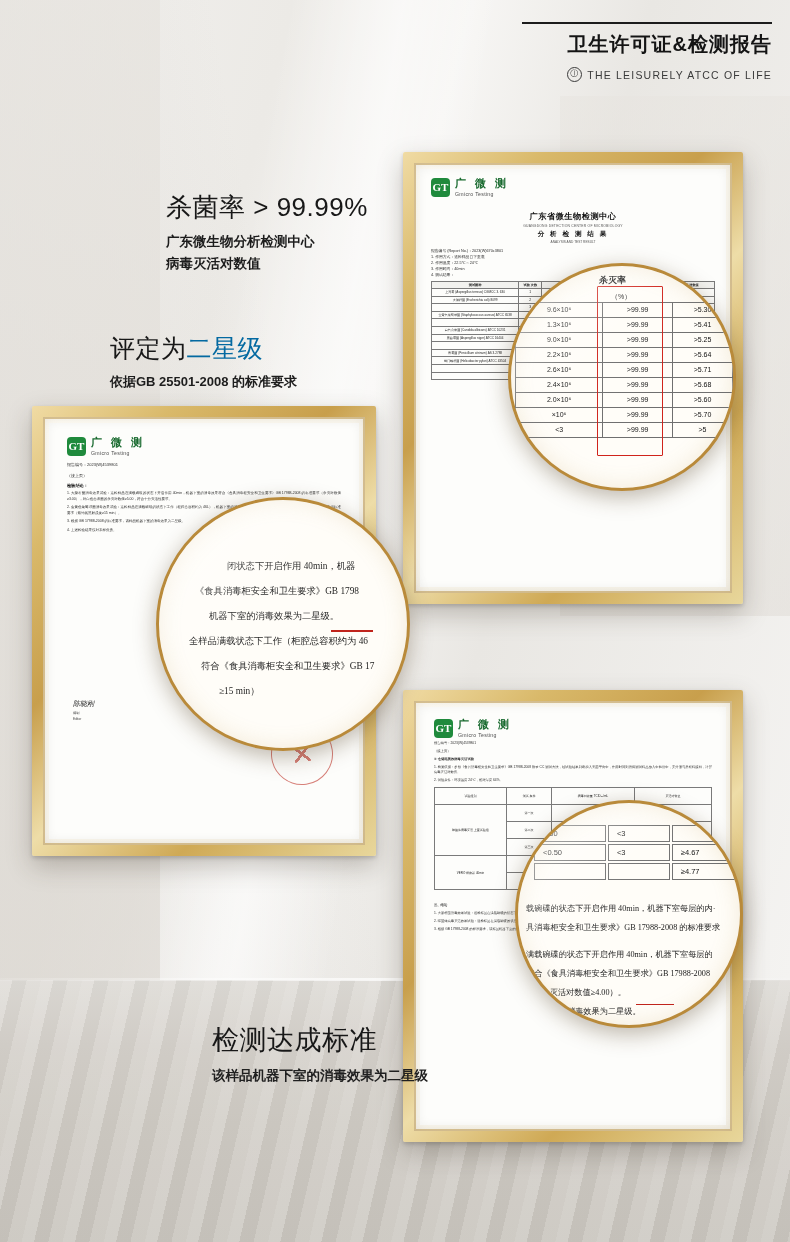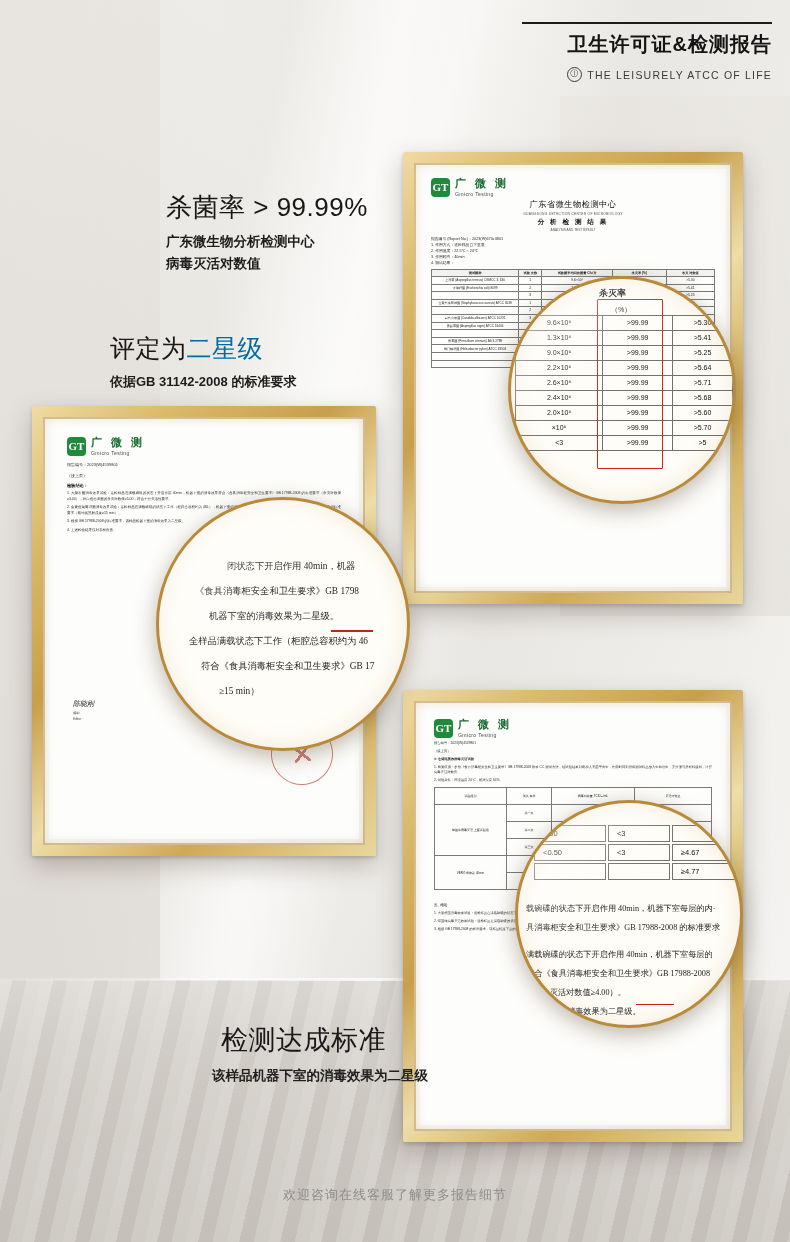--- a/index.html
+++ b/index.html
@@ -84,21 +84,21 @@
     width:19px;height:19px;border-radius:4px;background:#1f8a3c;
     color:#fff;font-size:11px;font-weight:bold;line-height:19px;text-align:center;
     font-family:"Liberation Serif",serif;flex:none;
   }
   .gt-txt .cn{font-size:11px;color:#1a6b30;font-weight:bold;letter-spacing:3px;line-height:11px;}
   .gt-txt .en{font-size:5.2px;color:#4c4c4c;letter-spacing:.3px;margin-top:2px;}
 
   
   #doc-analysis{left:403px;top:152px;width:318px;height:430px;}
   #doc-analysis .head-cn{
-    text-align:center;font-size:8.2px;font-weight:normal;color:#111;margin-top:2px;
+    text-align:center;font-size:8.2px;font-weight:bold;color:#111;margin-top:14px;
     font-family:"Liberation Serif",serif;letter-spacing:.5px;
   }
   #doc-analysis .head-en{text-align:center;font-size:3.4px;color:#555;letter-spacing:.2px;margin-top:1.5px;}
   #doc-analysis .head-t2{text-align:center;font-size:6.6px;font-weight:bold;color:#111;letter-spacing:2px;margin-top:2px;}
   #doc-analysis .head-t2e{text-align:center;font-size:3.2px;color:#555;margin-top:1px;}
   .meta{font-size:3.8px;line-height:6px;color:#2d2d2d;margin-top:4px;}
   table.rep{width:100%;border-collapse:collapse;margin-top:3px;table-layout:fixed;}
   table.rep th,table.rep td{
     border:.5px solid #7a7a7a;font-size:3.4px;text-align:center;color:#1f1f1f;
     padding:1px 0;line-height:4.6px;
@@ -139,21 +139,21 @@
     background:#fffdf8;
     box-shadow:0 6px 22px rgba(70,50,20,.35), inset 0 0 22px rgba(190,150,80,.18);
   }
   .mag .mag-in{position:absolute;inset:0;padding:0;}
   .mag-gloss{
     position:absolute;inset:0;border-radius:50%;pointer-events:none;
     background:linear-gradient(135deg,rgba(255,255,255,.55) 0%,rgba(255,255,255,.06) 38%,rgba(255,255,255,0) 60%);
   }
 
   
-  #mag-kill{left:508px;top:276px;width:222px;height:222px;}
+  #mag-kill{left:508px;top:263px;width:222px;height:222px;}
   .ztbl{border-collapse:collapse;position:absolute;}
   .ztbl td,.ztbl th{
     border:.7px solid #6f6f6f;font-size:7px;color:#111;text-align:center;
     padding:2px 4px;line-height:10px;white-space:nowrap;
   }
   .redbox{
     position:absolute;border:1.6px solid #d0241c;border-radius:1px;
   }
   .ztitle{position:absolute;font-size:9px;font-weight:bold;color:#111;}
 
@@ -184,21 +184,21 @@
 
   #copy-kill{left:166px;top:190px;}
   #copy-kill .h1{font-size:26px;}
 
   #copy-star{left:110px;top:332px;}
   #copy-star .h1{font-size:25px;}
   #copy-star .hl{color:#0369a1;}
   #copy-star .l2{font-size:13px;margin-top:8px;}
 
   #copy-std{left:212px;top:1022px;}
-  #copy-std .h1{font-size:27px;margin-left:9px;}
+  #copy-std .h1{font-size:27px;}
   #copy-std .l2{font-size:13.5px;margin-top:9px;color:#202020;font-family:Liberation Serif, serif;}
 
   
   .footer{
     position:absolute;left:0;top:1186px;width:790px;text-align:center;
     font-size:13px;color:#8d8d8d;letter-spacing:1px;
   }
 </style>
 </head>
 <body>
@@ -586,22 +586,21 @@
   <div class="copy" id="copy-kill">
     <div class="h1">杀菌率 &gt; 99.99%</div>
     <div class="l2">广东微生物分析检测中心</div>
     <div class="l3">病毒灭活对数值</div>
   </div>
 
   <div class="copy" id="copy-star">
     <div class="h1">
       <span>评定为</span><span class="hl">二星级</span>
     </div>
-    <div class="l2">依据GB 31142-2008 的标准要求</div>
+    <div class="l2">依据GB 25501-2008 的标准要求</div>
   </div>
 
   <div class="copy" id="copy-std">
     <div class="h1">检测达成标准</div>
     <div class="l2">该样品机器下室的消毒效果为二星级</div>
   </div>
 
-  <div class="footer">欢迎咨询在线客服了解更多报告细节</div>
 </div>
 
 </body></html>

